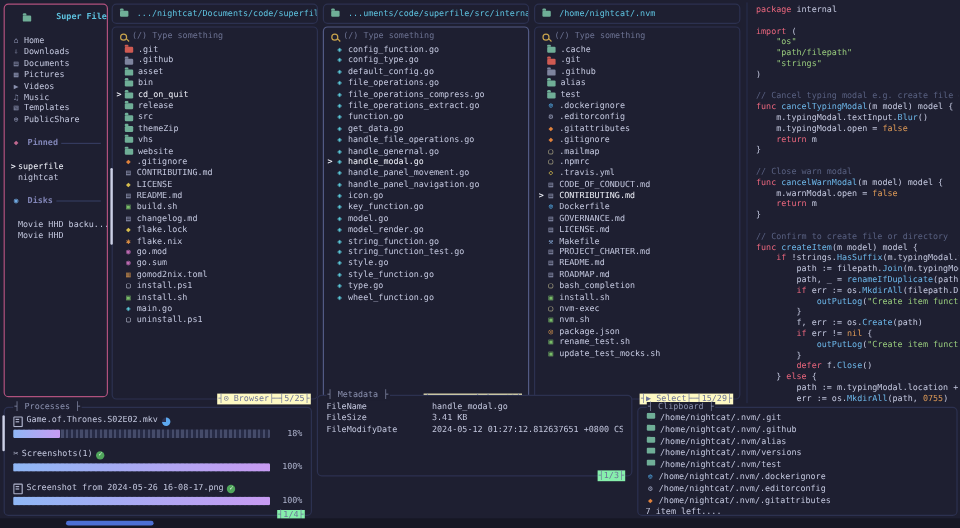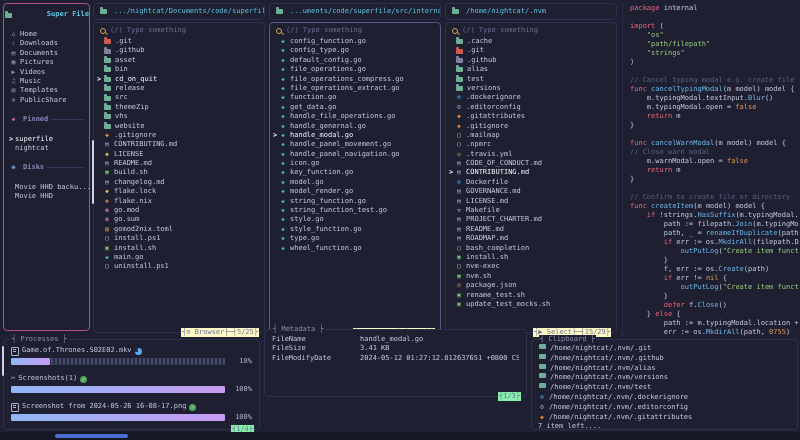--- a/index.html
+++ b/index.html
@@ -6,21 +6,21 @@
   body{
     width:800px;height:440px;overflow:hidden;position:relative;
     background:#1e1f31;
     font-family:"DejaVu Sans Mono",monospace;
     font-size:7px;line-height:9.4px;color:#c2c6dd;
   }
   .page{position:absolute;inset:0;}
   .box{position:absolute;border:1px solid #2c3150;border-radius:4px;background:#1e1f31;box-sizing:border-box;}
   .focused{border-color:#525a84;}
   .sidebar{left:3px;top:3px;width:87px;height:328px;border-color:#b0517d;padding-top:4px;}
-  .sb-title{display:flex;align-items:center;justify-content:space-between;gap:17px;height:14px;margin-bottom:8px;}
+  .sb-title{display:flex;align-items:center;justify-content:flex-end;gap:17px;height:14px;margin-bottom:8px;}
   .sb-title-text{color:#5ec3e0;font-weight:bold;}
   .sb-row{display:flex;align-items:center;height:9.4px;padding:0 5px;white-space:nowrap;overflow:hidden;}
   .sb-ic{width:9px;flex:none;color:#8a90ae;font-size:6.5px;display:inline-flex;justify-content:center;margin-right:2px;}
   .sb-sec{display:flex;align-items:center;gap:3px;padding:0 5px;height:9.4px;margin-top:10px;}
   .sec-lb{color:#8286b8;font-weight:bold;}
   .sec-line{flex:1;border-top:1px solid #343a5e;}
   .pinkic{color:#c0688f;}.blueic{color:#6fa8e0;}
   #sb-pinned,#sb-disks{padding-top:10px;}
   .lead{width:6px;flex:none;color:#eef0f8;font-weight:bold;}
   .tbar{position:absolute;top:3px;height:17px;border:1px solid #2c3150;border-radius:4px;background:#1e1f31;
@@ -442,25 +442,20 @@
           <span class="fshape f-teal"></span>
           <span class="fname">alias</span>
         </div>
         <div class="frow">
           <span class="lead"></span>
           <span class="fshape f-teal"></span>
           <span class="fname">test</span>
         </div>
         <div class="frow">
           <span class="lead"></span>
-          <span class="fshape f-teal"></span>
-          <span class="fname">versions</span>
-        </div>
-        <div class="frow">
-          <span class="lead"></span>
           <span class="fi i-docker">⊚</span>
           <span class="fname">.dockerignore</span>
         </div>
         <div class="frow">
           <span class="lead"></span>
           <span class="fi i-gear">⚙</span>
           <span class="fname">.editorconfig</span>
         </div>
         <div class="frow">
           <span class="lead"></span>
@@ -580,22 +575,22 @@
       <div class="cline"><span class="tok-s">    "strings"</span></div>
       <div class="cline"><span class="tok-p">)</span></div>
       <div class="cline">&nbsp;</div>
       <div class="cline"><span class="tok-c">// Cancel typing modal e.g. create file o</span></div>
       <div class="cline"><span class="tok-k">func</span><span class="tok-p"> </span><span class="tok-f">cancelTypingModal</span><span class="tok-p">(m model) model {</span></div>
       <div class="cline"><span class="tok-p">    m.typingModal.textInput.</span><span class="tok-f">Blur</span><span class="tok-p">()</span></div>
       <div class="cline"><span class="tok-p">    m.typingModal.open = </span><span class="tok-t">false</span></div>
       <div class="cline"><span class="tok-k">    return</span><span class="tok-p"> m</span></div>
       <div class="cline"><span class="tok-p">}</span></div>
       <div class="cline">&nbsp;</div>
+      <div class="cline"><span class="tok-c">// Close warn modal</span></div>
       <div class="cline"><span class="tok-k">func</span><span class="tok-p"> </span><span class="tok-f">cancelWarnModal</span><span class="tok-p">(m model) model {</span></div>
-      <div class="cline"><span class="tok-c">// Close warn modal</span></div>
       <div class="cline"><span class="tok-p">    m.warnModal.open = </span><span class="tok-t">false</span></div>
       <div class="cline"><span class="tok-k">    return</span><span class="tok-p"> m</span></div>
       <div class="cline"><span class="tok-p">}</span></div>
       <div class="cline">&nbsp;</div>
       <div class="cline"><span class="tok-c">// Confirm to create file or directory</span></div>
       <div class="cline"><span class="tok-k">func</span><span class="tok-p"> </span><span class="tok-f">createItem</span><span class="tok-p">(m model) model {</span></div>
       <div class="cline"><span class="tok-k">    if</span><span class="tok-p"> !strings.</span><span class="tok-f">HasSuffix</span><span class="tok-p">(m.typingModal.t</span></div>
       <div class="cline"><span class="tok-p">        path := filepath.</span><span class="tok-f">Join</span><span class="tok-p">(m.typingMod</span></div>
       <div class="cline"><span class="tok-p">        path, _ = </span><span class="tok-f">renameIfDuplicate</span><span class="tok-p">(path)</span></div>
       <div class="cline"><span class="tok-k">        if</span><span class="tok-p"> err := os.</span><span class="tok-f">MkdirAll</span><span class="tok-p">(filepath.Di</span></div>

